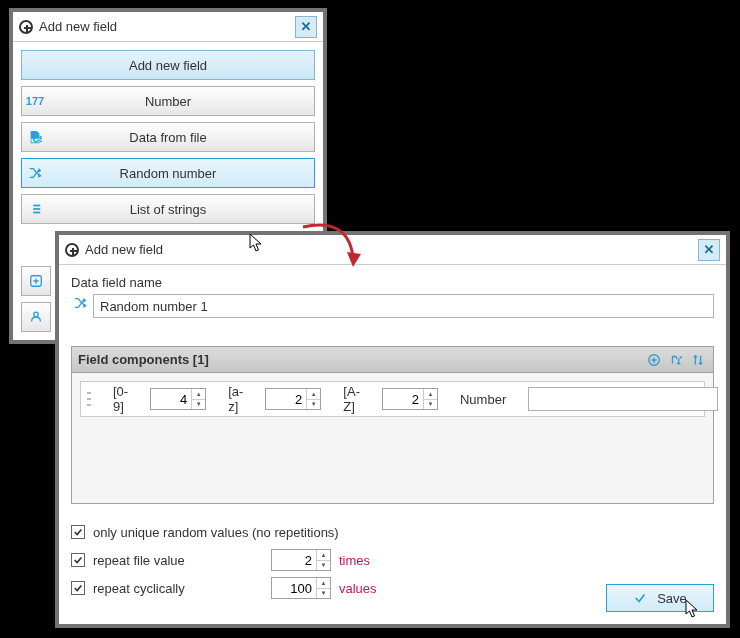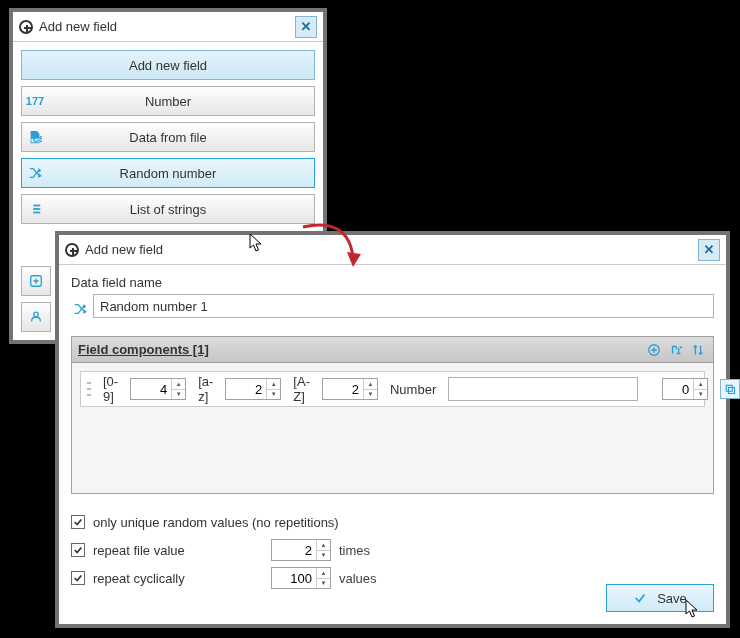--- a/index.html
+++ b/index.html
@@ -63,49 +63,49 @@
   
   .arrow-path {
     position: absolute; left: 298px; top: 222px; width: 80px; height: 50px; pointer-events: none; z-index: 5;
   }
 
   
   .dlg2 { left: 55px; top: 231px; width: 675px; height: 397px; }
 
   .dlg2-body { padding: 10px 12px; }
   .field-label { color: #333; margin-bottom: 4px; }
-  .name-row { display: flex; align-items: flex-end; gap: 4px; margin-bottom: 18px; }
+  .name-row { display: flex; align-items: flex-start; gap: 4px; margin-bottom: 28px; }
   .name-row .shuffle-icon { width: 18px; height: 18px; display: flex; align-items: center; justify-content: center; color: #2a9fd6; }
   .name-row .shuffle-icon svg { width: 14px; height: 14px; }
   .text-input {
     flex: 1; height: 24px; border: 1px solid #b0b0b0; background: #fff;
     padding: 0 6px; color: #333; outline: none;
   }
 
   .comp-header {
     display: flex; align-items: center; height: 26px;
     background: linear-gradient(#dcdcdc, #c6c6c6);
     border: 1px solid #a0a0a0; border-bottom: none;
     padding: 0 6px;
   }
-  .comp-header .lbl { font-weight: bold; flex: 1; color: #333; text-decoration: underline; }
+  .comp-header .lbl { font-weight: bold; flex: 1; color: #333; }
   .comp-header .hdr-icons { display: flex; gap: 4px; }
   .hdr-icon {
     width: 18px; height: 18px; display: flex; align-items: center; justify-content: center;
     color: #2a9fd6; cursor: pointer;
   }
   .hdr-icon svg { width: 14px; height: 14px; }
 
   .comp-area {
     border: 1px solid #a0a0a0; height: 132px; background: #f5f5f5;
     padding: 8px;
   }
   .comp-row {
     background: #fff; border: 1px solid #ccc; height: 36px;
-    display: flex; align-items: center; padding: 0 6px; gap: 12px;
+    display: flex; align-items: center; padding: 0 6px; gap: 22px;
   }
   .grip { width: 12px; height: 18px; display: flex; flex-direction: column; justify-content: space-around; cursor: grab; }
   .grip span { display: flex; justify-content: space-between; }
   .grip span i { width: 2px; height: 2px; background: #bbb; display: block; }
 
   .range-lbl { color: #333; }
   .spin {
     display: flex; align-items: center; height: 22px;
     border: 1px solid #a0a0a0; background: #fff;
   }
@@ -130,21 +130,21 @@
   .opt-row { display: flex; align-items: center; height: 28px; gap: 8px; }
   .chk {
     width: 14px; height: 14px; border: 1px solid #666; background: #fff;
     display: flex; align-items: center; justify-content: center; cursor: pointer;
   }
   .chk svg { width: 10px; height: 10px; }
   .opt-text { color: #333; text-align: center; }
   .opt-row .spin input { width: 44px; }
   .opt-row .spin { margin-left: auto; margin-left: 0; }
   .opt-row.fixed .pad { width: 170px; }
-  .opt-after { color: #404040; }
+  .opt-after { color: #be185d; }
 
   .footer { position: absolute; bottom: 12px; right: 12px; }
   .save-btn {
     width: 108px; height: 28px;
     background: linear-gradient(#eaf6fc, #d0ebf8);
     border: 1px solid #2a9fd6;
     display: flex; align-items: center; justify-content: center; gap: 10px;
     cursor: pointer; color: #333;
   }
   .save-btn svg { width: 14px; height: 14px; }

